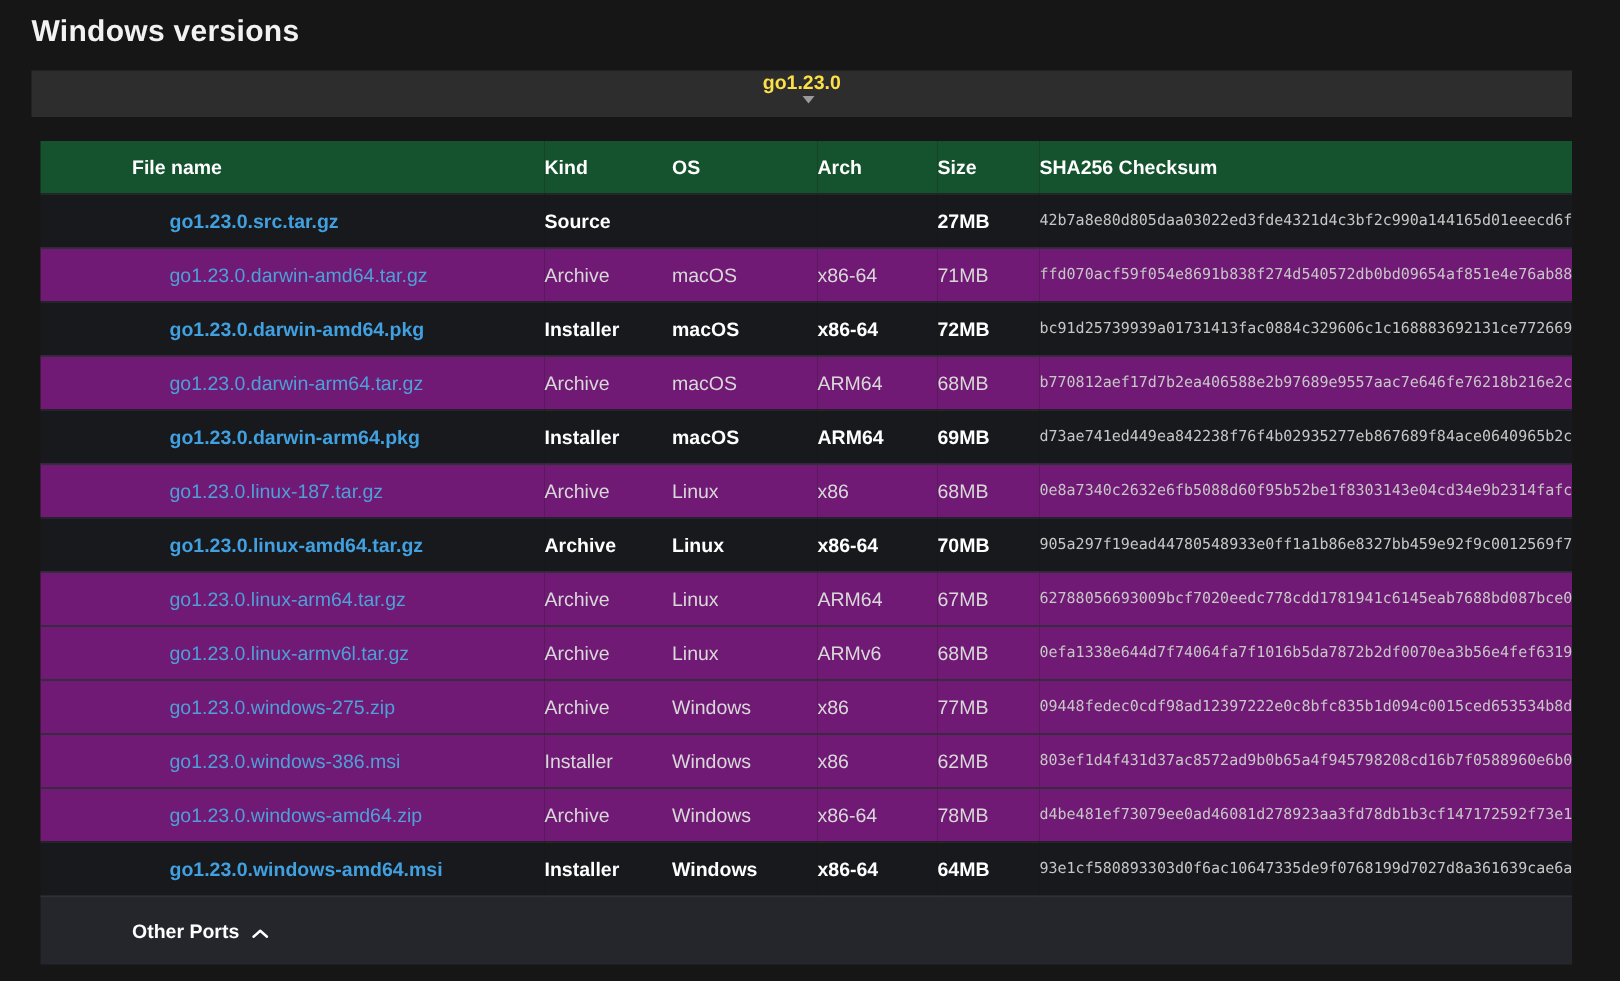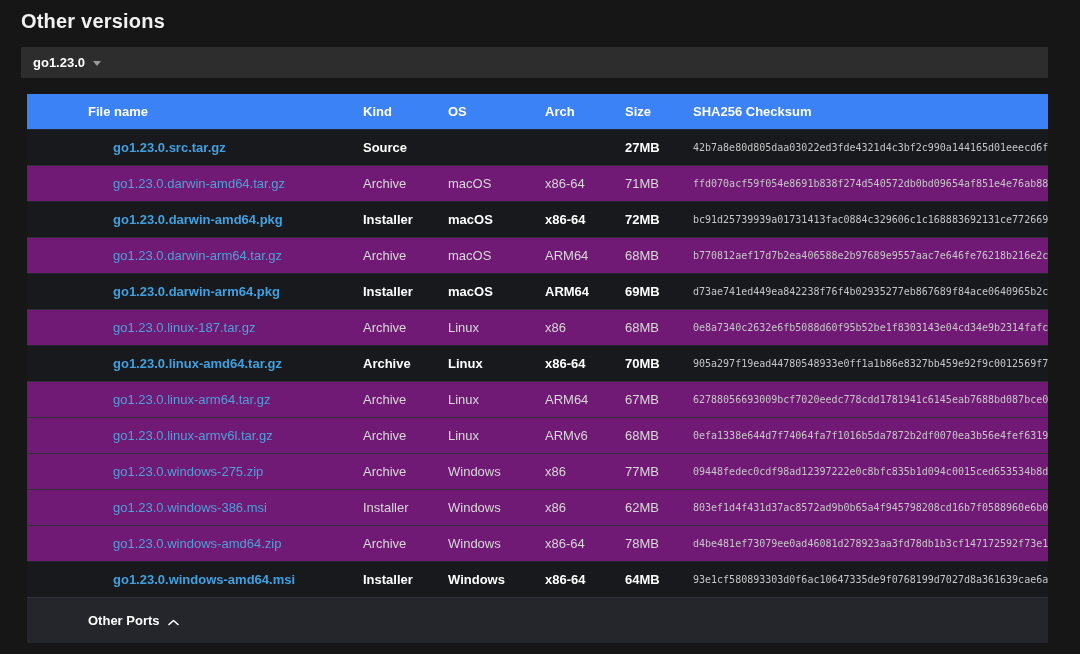--- a/index.html
+++ b/index.html
@@ -16,22 +16,22 @@
     margin:0; padding:10px 0 10px 21px;
     font-size:20px; line-height:22px; font-weight:700;
     color:#f2f2f2; letter-spacing:.2px;
   }
 
   .version-select {
     margin:5px 32px 0 21px; height:31px;
     background:#2d2d2d;
     display:flex; align-items:center;
     padding:0 12px;
-    color:#ffffff; font-size:13px; font-weight:700;
-    cursor:pointer; user-select:none;
+    color:#fde047; font-size:13px; font-weight:700;
+    cursor:pointer; user-select:none;flex-direction:column;
   }
   .caret-down {
     width:0; height:0; margin-left:8px; margin-top:2px;
     border-left:4px solid transparent;
     border-right:4px solid transparent;
     border-top:5px solid #9a9a9a;
   }
 
   .table-wrap { margin:16px 32px 0 27px; }
 
@@ -39,21 +39,21 @@
     border-collapse:collapse; width:100%; table-layout:fixed;
     font-size:13px; color:#d8d8d8;
   }
   col.c-file { width:336px; }
   col.c-kind { width:85px; }
   col.c-os   { width:97px; }
   col.c-arch { width:80px; }
   col.c-size { width:68px; }
 
   thead th {
-    background:#3b82f6; text-align:left; font-weight:700;
+    background:#14532d; text-align:left; font-weight:700;
     color:#ffffff; height:35px; padding:0; font-size:13px;
   }
   th.col-file, td.col-file { padding-left:61px; }
 
   tbody tr { background:#701a75; }
   tbody td { height:36px; padding:0; border-top:1px solid #2e3136; }
   tbody tr.highlight { background:#17191c; }
   tbody tr.highlight td { border-top-color:#24262a; font-weight:700; color:#ffffff; }
 
   a.dl-link { color:#4f9fd8; text-decoration:none; cursor:pointer;margin-left:25px; }
@@ -73,21 +73,21 @@
     color:#ffffff; font-weight:700; cursor:pointer;
   }
   .other-ports-inner { display:flex; align-items:center; gap:8px; }
   .chev-up { display:inline-block; margin-top:2px; }
 </style>
 </head>
 <body>
 
 <div class="page">
 
-  <h1 class="page-title">Other versions</h1>
+  <h1 class="page-title">Windows versions</h1>
 
   <div class="version-select">
     <span>go1.23.0</span>
     <span class="caret-down"></span>
   </div>
 
   <div class="table-wrap">
     <table class="downloads">
       <colgroup>
         <col class="c-file">

